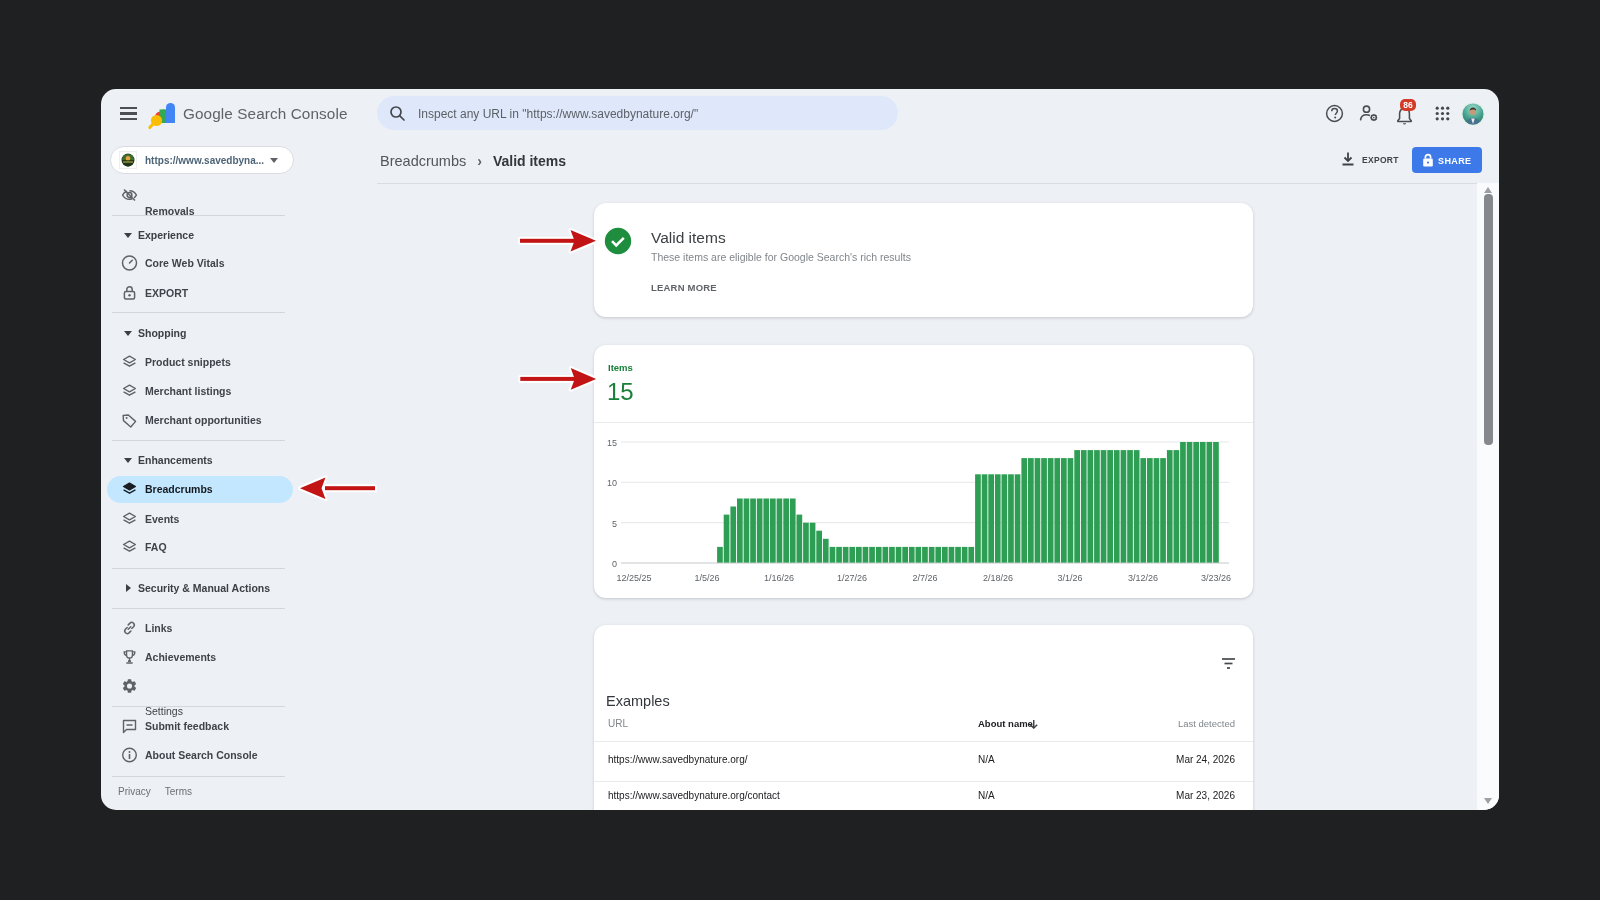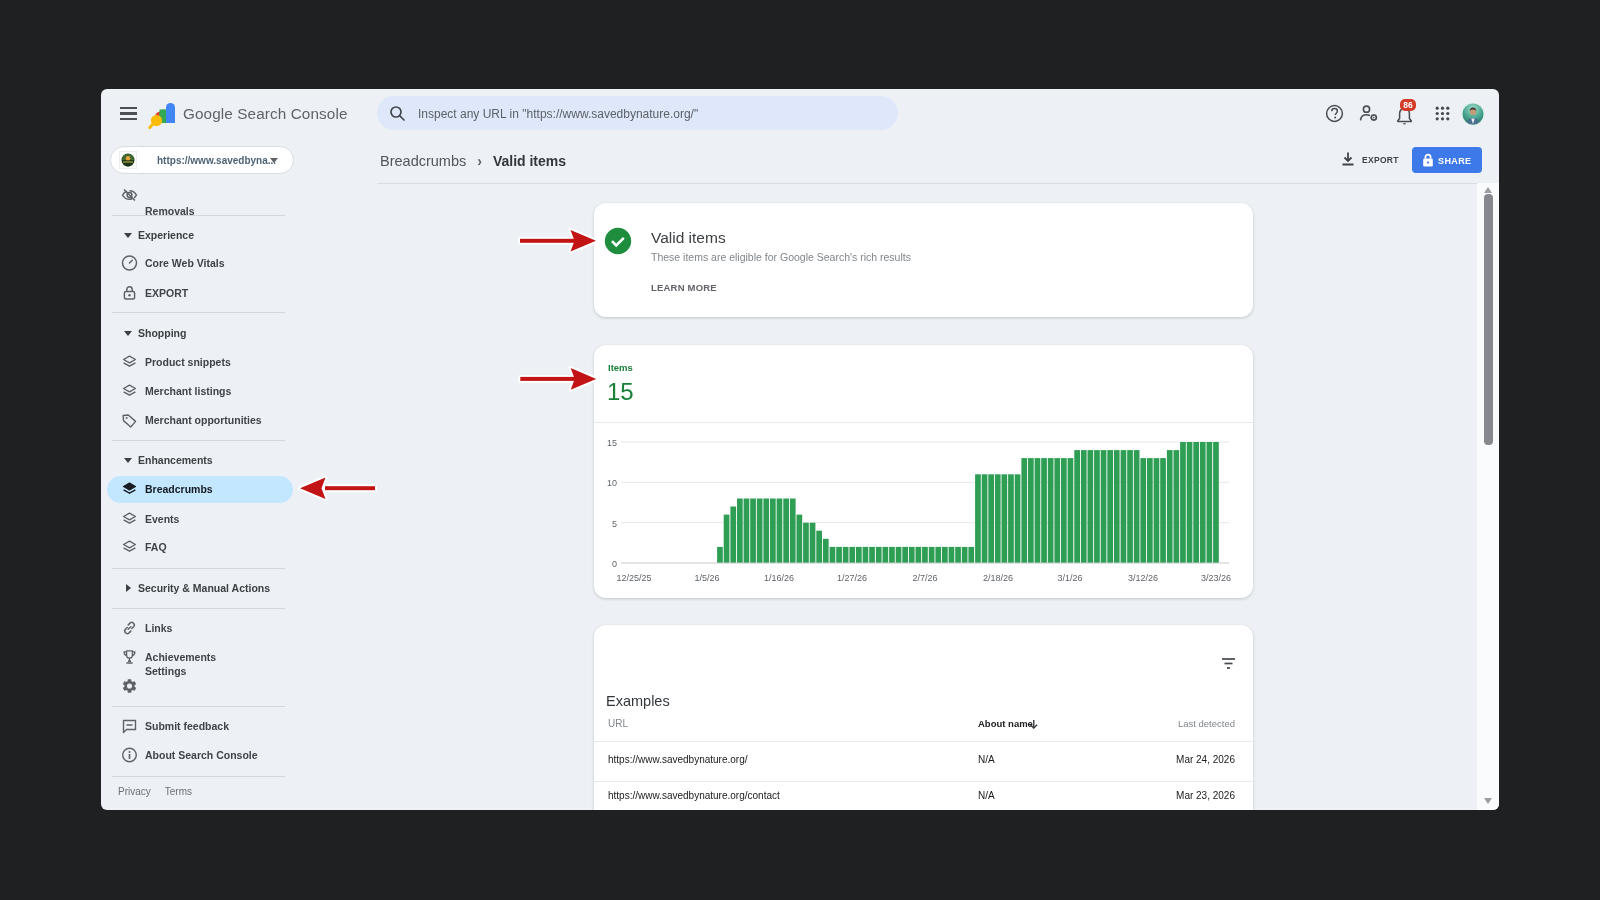--- a/index.html
+++ b/index.html
@@ -1,16 +1,16 @@
 <!DOCTYPE html>
 <html><head><meta charset="utf-8">
 <style>
 *{margin:0;padding:0;box-sizing:border-box}
 html,body{width:1600px;height:900px;background:#1f2021;font-family:"Liberation Sans",sans-serif;overflow:hidden}
-.shot{position:absolute;left:101px;top:89px;width:1398px;height:721px;background:#edf0f5;overflow:hidden;border-radius:6px}
+.shot{position:absolute;left:101px;top:89px;width:1398px;height:721px;background:#edf0f5;overflow:hidden;border-radius:15px}
 .abs{position:absolute}
 .card{position:absolute;left:493px;width:659px;background:#fff;border-radius:12px;box-shadow:0 1px 2px rgba(60,64,67,.12),0 1px 3px 1px rgba(60,64,67,.08)}
 .nav{position:absolute;left:44px;font-size:10.5px;color:#40444a;white-space:nowrap;transform:translateY(-50%)}
 .nhead{position:absolute;left:37px;font-size:10.5px;font-weight:bold;color:#3c4043;white-space:nowrap;transform:translateY(-50%)}
 .ndiv{position:absolute;left:11px;width:173px;height:1px;background:#d3d7dc}
 .nicon{position:absolute;left:20px;width:17px;height:17px;transform:translateY(-50%)}
 .tri{position:absolute;width:0;height:0}
 svg text{font-family:"Liberation Sans",sans-serif}
 </style></head>
 <body>
@@ -93,21 +93,21 @@
 
 <div class="abs" style="left:9px;top:57px;width:184px;height:28px;background:#fff;border:1px solid #d8dce1;border-radius:14px"></div>
 <div class="abs" style="left:18px;top:62px;width:18px;height:18px;background:#fff;border:1px solid #eee"></div>
 <svg class="abs" style="left:20px;top:64px" width="14" height="14" viewBox="0 0 14 14">
       <circle cx="7" cy="7" r="6.5" fill="#23421c"></circle>
       <path d="M1 7a6 6 0 0 1 12 0z" fill="#3f6d2e"></path>
       <circle cx="7" cy="5.4" r="2.3" fill="#e8a33d"></circle>
       <path d="M1 7.6h12a6 6 0 0 1-12 0z" fill="#1d3517"></path>
       <path d="M2 9h10" stroke="#cdbd4e" stroke-width="1"></path>
     </svg>
-<div class="abs" style="left:56px;top:71px;font-size:10px;font-weight:bold;color:#4d6477;transform:translateY(-50%)">https://www.savedbyna...</div>
+<div class="abs" style="left:44px;top:71px;font-size:10px;font-weight:bold;color:#4d6477;transform:translateY(-50%)">https://www.savedbyna...</div>
 <div class="tri" style="left:169px;top:68.5px;border-left:4.5px solid transparent;border-right:4.5px solid transparent;border-top:5px solid #5f6368"></div>
 
 <svg class="nicon" style="top:106px" viewBox="0 0 17 17">
       <path d="M8.5 4.2c3.4 0 5.9 2.3 6.9 4.3-.5 1-1.3 2-2.3 2.8M6.1 4.7C3.7 5.5 2.2 7.3 1.6 8.5c1 2 3.5 4.3 6.9 4.3 1 0 1.9-.2 2.7-.5" fill="none" stroke="#5f6368" stroke-width="1.5"></path>
       <circle cx="8.5" cy="8.5" r="2.4" fill="none" stroke="#5f6368" stroke-width="1.5"></circle>
       <line x1="3" y1="3" x2="14" y2="14" stroke="#5f6368" stroke-width="1.5"></line>
     </svg>
 <div class="nav" style="top:122px;font-weight:bold">Removals</div>
 <div class="ndiv" style="top:126px"></div>
 
@@ -183,21 +183,21 @@
         <path d="M5.6 3.4H3.2v.7c0 1.5 1 2.7 2.5 2.9M11.4 3.4h2.4v.7c0 1.5-1 2.7-2.5 2.9"></path>
         <path d="M8.5 9.7v1.8" stroke-linecap="round"></path>
         <path d="M5.9 14.5h5.2" stroke-linecap="round" stroke-width="1.5"></path>
         <path d="M7.3 11.5h2.4l.4 2h-3.2z" fill="#5f6368" stroke="none"></path>
       </g>
     </svg>
 <div class="nav" style="top:568px;font-weight:bold">Achievements</div>
 <svg class="nicon" style="top:597px" viewBox="0 0 24 24">
       <path d="M19.14 12.94c.04-.3.06-.61.06-.94 0-.32-.02-.64-.07-.94l2.03-1.58c.18-.14.23-.41.12-.61l-1.92-3.32c-.12-.22-.37-.29-.59-.22l-2.39.96c-.5-.38-1.03-.7-1.62-.94l-.36-2.54c-.04-.24-.24-.41-.48-.41h-3.84c-.24 0-.43.17-.47.41l-.36 2.54c-.59.24-1.13.57-1.62.94l-2.39-.96c-.22-.08-.47 0-.59.22L2.74 8.87c-.12.21-.08.47.12.61l2.03 1.58c-.05.3-.09.63-.09.94s.02.64.07.94l-2.03 1.58c-.18.14-.23.41-.12.61l1.92 3.32c.12.22.37.29.59.22l2.39-.96c.5.38 1.03.7 1.62.94l.36 2.54c.05.24.24.41.48.41h3.84c.24 0 .44-.17.47-.41l.36-2.54c.59-.24 1.13-.56 1.62-.94l2.39.96c.22.08.47 0 .59-.22l1.92-3.32c.12-.22.07-.47-.12-.61l-2.01-1.58zM12 15.6A3.6 3.6 0 1 1 12 8.4a3.6 3.6 0 0 1 0 7.2z" fill="#5f6368"></path>
     </svg>
-<div class="nav" style="top:582px;font-weight:bold">Settings</div>
+<div class="nav" style="top:622px;font-weight:normal">Settings</div>
 <div class="ndiv" style="top:617px"></div>
 
 <svg class="nicon" style="top:637px" viewBox="0 0 17 17">
       <path d="M2.5 3h12v9h-9l-3 3z" fill="none" stroke="#5f6368" stroke-width="1.4" stroke-linejoin="round"></path>
       <path d="M5.5 7.5h6" stroke="#5f6368" stroke-width="1.4"></path>
     </svg>
 <div class="nav" style="top:637px;font-weight:bold">Submit feedback</div>
 <svg class="nicon" style="top:666px" viewBox="0 0 17 17">
       <circle cx="8.5" cy="8.5" r="6.8" fill="none" stroke="#5f6368" stroke-width="1.4"></circle>
       <circle cx="8.5" cy="5.5" r="1" fill="#5f6368"></circle>

